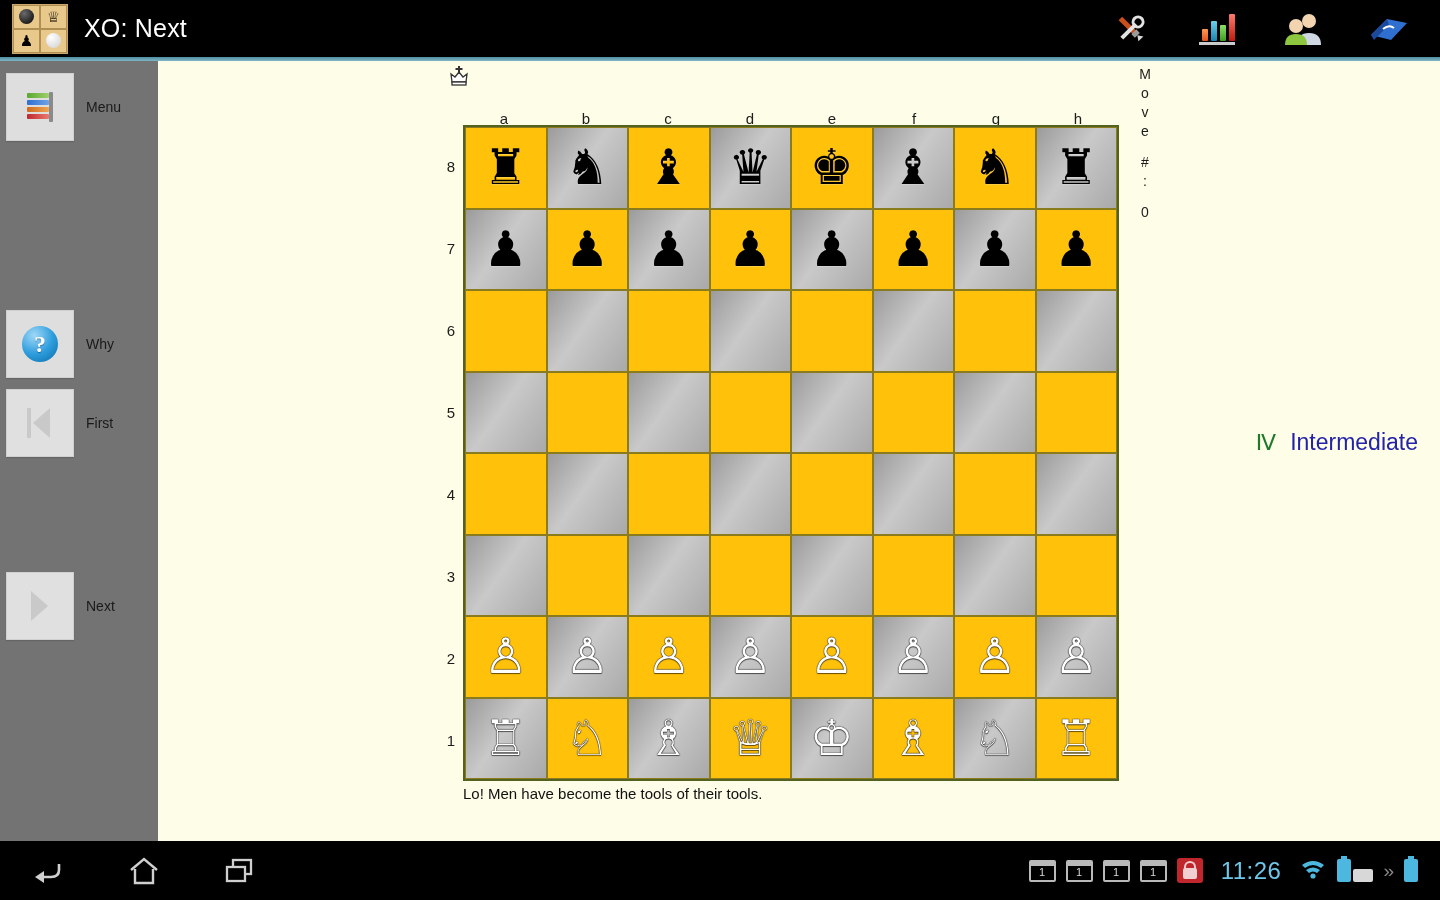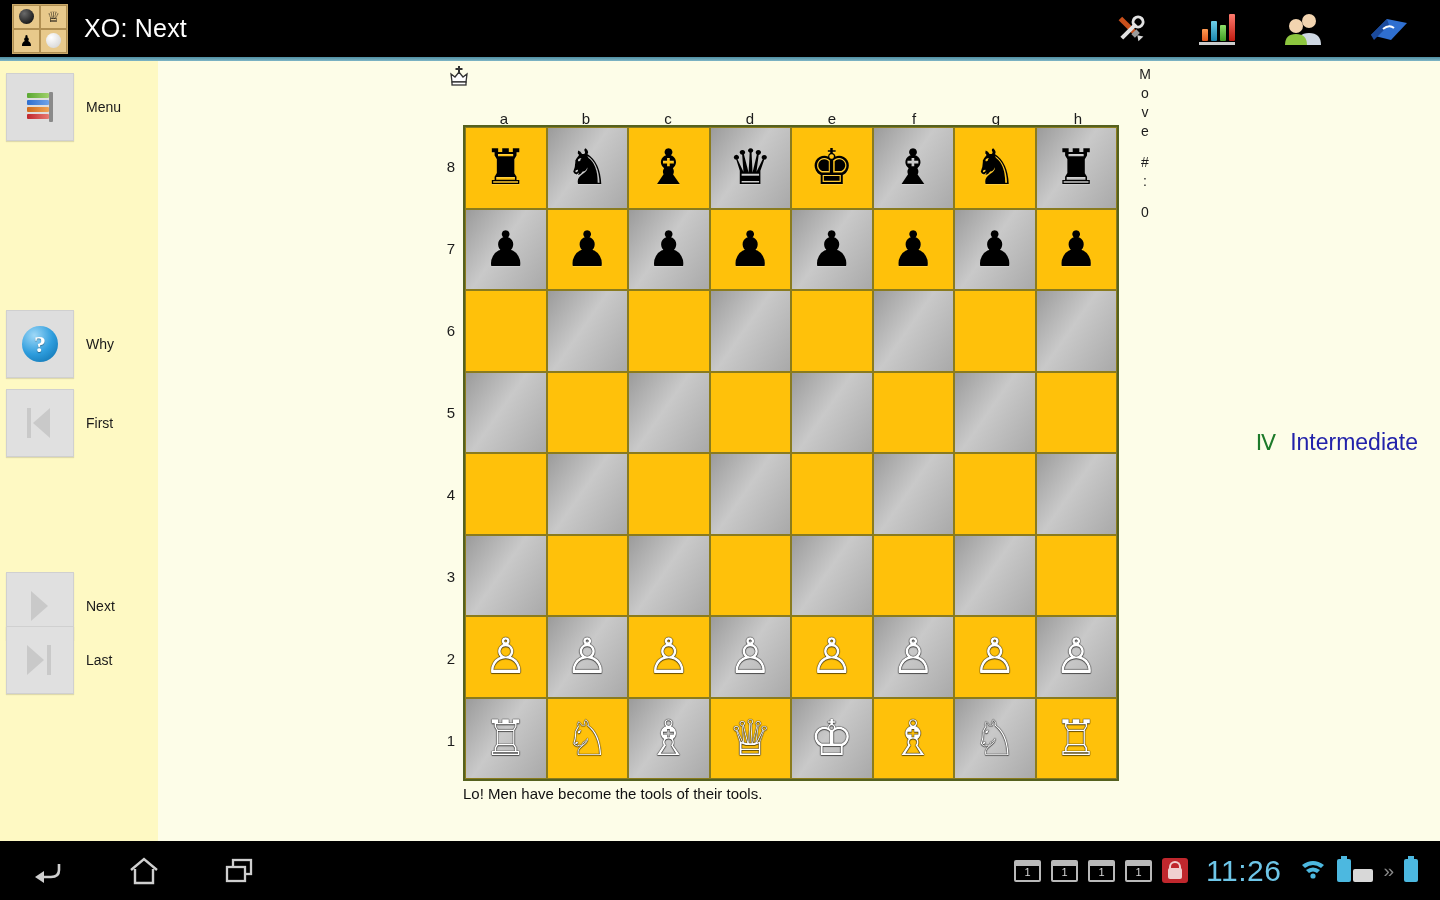--- a/index.html
+++ b/index.html
@@ -41,21 +41,21 @@
   .ic-chart{position:relative;width:36px;height:32px;}
   .ic-chart i{position:absolute;bottom:4px;width:6px;display:block;border-radius:1px;}
   .ic-chart .b1{left:3px;height:12px;background:linear-gradient(to bottom,#ff9b53,#e0561c);}
   .ic-chart .b2{left:12px;height:20px;background:linear-gradient(to bottom,#6fd0ea,#1a84ad);}
   .ic-chart .b3{left:21px;height:16px;background:linear-gradient(to bottom,#8fe06a,#3f9b22);}
   .ic-chart .b4{left:30px;height:27px;background:linear-gradient(to bottom,#ff7b6e,#c01b10);}
   .ic-chart .axis{position:absolute;left:0;bottom:0;width:36px;height:3px;background:#ccc;}
 
   
   #sidebar{
-    position:absolute;left:0;top:61px;width:158px;height:780px;background:#fef9c3;
+    position:absolute;left:0;top:61px;width:158px;height:780px;background:#737373;
   }
   .side-item{
     position:absolute;left:6px;width:150px;height:68px;display:flex;align-items:center;
     cursor:pointer;
   }
   .side-btn{
     width:68px;height:68px;background:#dedede;border:1px solid #d0d0d0;
     box-shadow:0 1px 1px rgba(0,0,0,.12);
     display:flex;align-items:center;justify-content:center;box-sizing:border-box;
   }
@@ -132,21 +132,21 @@
   #systray{margin-left:auto;display:flex;align-items:center;gap:10px;margin-right:22px;}
   .notif{width:27px;height:22px;border:2px solid #b9b9b9;border-radius:2px;position:relative;
     display:flex;align-items:center;justify-content:center;box-sizing:border-box;}
   .notif::before{content:"";position:absolute;left:0;top:0;width:100%;height:4px;background:#b9b9b9;}
   .notif span{font-size:11px;color:#d8d8d8;margin-top:3px;font-family:"Liberation Sans",sans-serif;}
   .lock{width:26px;height:25px;background:#c0272d;border-radius:3px;position:relative;
     display:flex;align-items:flex-end;justify-content:center;}
   .lock .shackle{position:absolute;top:3px;left:7px;width:12px;height:9px;
     border:2px solid #f0d0d0;border-bottom:none;border-radius:6px 6px 0 0;box-sizing:border-box;}
   .lock .body{width:14px;height:11px;background:#f0d0d0;border-radius:2px;margin-bottom:4px;}
-  #clock{font-size:30px;color:#6ec6e8;margin:0 8px;letter-spacing:.5px;}
+  #clock{font-size:24px;color:#6ec6e8;margin:0 8px;letter-spacing:.5px;}
   .chev{color:#8a8a8a;font-size:19px;}
   .batt{width:14px;height:23px;background:#4cb8e0;border-radius:2px;position:relative;}
   .batt::before{content:"";position:absolute;left:4px;top:-3px;width:6px;height:3px;background:#4cb8e0;}
   .kbd{width:20px;height:13px;background:#d8d8d8;border-radius:2px;position:relative;}
 </style>
 </head>
 <body>
 
 <div id="titlebar">
   <div id="app-icon">
@@ -239,29 +239,20 @@
 
   <div class="side-item disabled" style="top:511px">
     <div class="side-btn">
       <div class="ic-nav">
           <div class="tri right"></div>
         </div>
     </div>
     <div class="side-label">Next</div>
   </div>
 
-  <div class="side-item disabled" style="top:565px">
-    <div class="side-btn">
-      <div class="ic-nav">
-          <div class="tri right" style="left:4px"></div>
-          <div class="navbar-line" style="left:24px"></div>
-        </div>
-    </div>
-    <div class="side-label">Last</div>
-  </div>
 </div>
 
 <div id="board-area">
 
   <div id="turn-indicator">
     <svg width="24" height="24" viewBox="0 0 24 24">
       <rect x="11" y="2" width="2" height="6" fill="#333"></rect>
       <rect x="8.5" y="4" width="7" height="2" fill="#333"></rect>
       <path d="M5 18 L4 10 L8 13 L12 8 L16 13 L20 10 L19 18 z" fill="#fff" stroke="#333" stroke-width="1.3"></path>
       <rect x="5" y="18" width="14" height="3" fill="#fff" stroke="#333" stroke-width="1.3"></rect>

